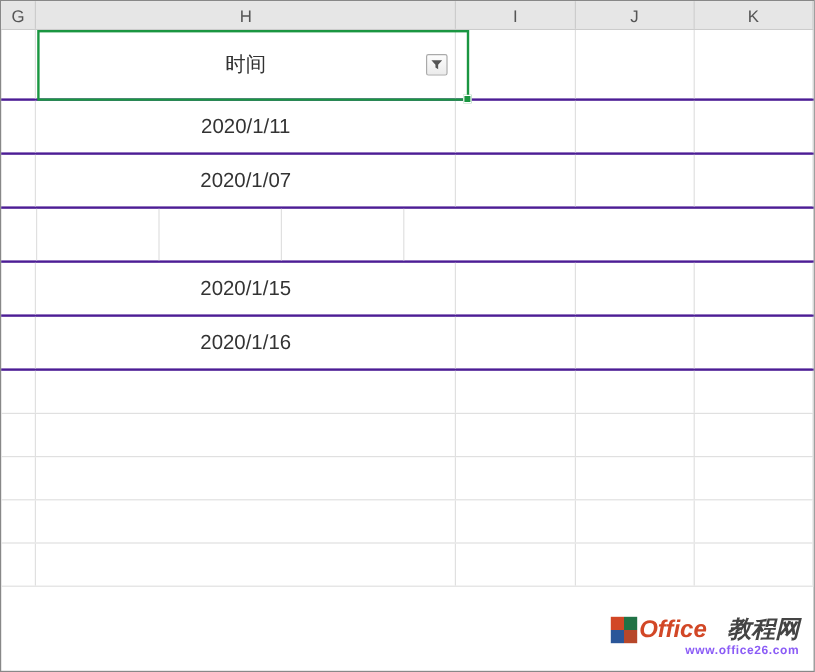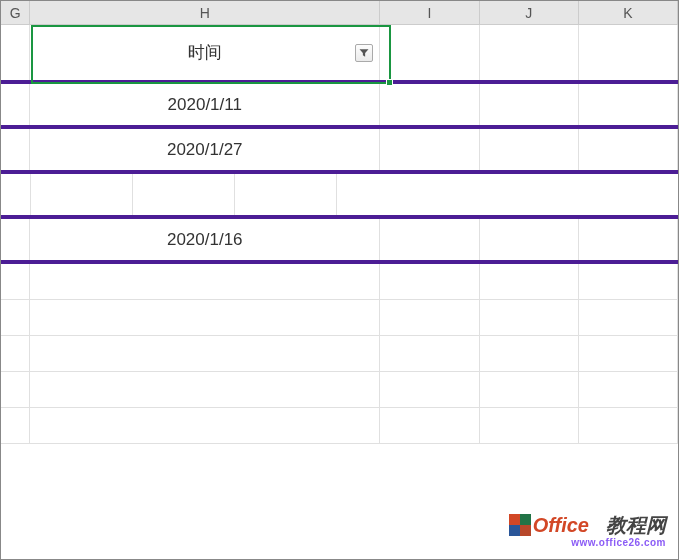--- a/index.html
+++ b/index.html
@@ -33,21 +33,21 @@
       background: #e6e6e6;
     }
     .col-g { width: 30px; }
     .col-h { width: 360px; }
     .col-i { width: 102px; }
     .col-j { width: 102px; }
     .col-k { width: 102px; }
     .row {
       display: flex;
       height: 45px;
-      border-bottom: 4px solid #4c1d95;
+      border-bottom: 2px solid #4c1d95;
     }
     .row-short {
       display: flex;
       height: 36px;
       border-bottom: 1px solid #e0e0e0;
     }
     .cell {
       border-right: 1px solid #e0e0e0;
       display: flex;
       align-items: center;
@@ -164,34 +164,41 @@
   <div class="row">
     <div class="cell col-g"></div>
     <div class="cell col-h">2020/1/11</div>
     <div class="cell col-i"></div>
     <div class="cell col-j"></div>
     <div class="cell col-k"></div>
   </div>
 
   <div class="row">
     <div class="cell col-g"></div>
-    <div class="cell col-h">2020/1/27</div>
-    <div class="cell col-i"></div>
-    <div class="cell col-j"></div>
-    <div class="cell col-k"></div>
-  </div>
-
-
-  <div class="row">
-    <div class="cell col-g"></div>
-    <div class="cell col-i"></div>
-    <div class="cell col-j"></div>
-    <div class="cell col-k"></div>
-  </div>
-
+    <div class="cell col-h">2020/1/07</div>
+    <div class="cell col-i"></div>
+    <div class="cell col-j"></div>
+    <div class="cell col-k"></div>
+  </div>
+
+
+  <div class="row">
+    <div class="cell col-g"></div>
+    <div class="cell col-i"></div>
+    <div class="cell col-j"></div>
+    <div class="cell col-k"></div>
+  </div>
+
+  <div class="row">
+    <div class="cell col-g"></div>
+    <div class="cell col-h">2020/1/15</div>
+    <div class="cell col-i"></div>
+    <div class="cell col-j"></div>
+    <div class="cell col-k"></div>
+  </div>
 
   <div class="row">
     <div class="cell col-g"></div>
     <div class="cell col-h">2020/1/16</div>
     <div class="cell col-i"></div>
     <div class="cell col-j"></div>
     <div class="cell col-k"></div>
   </div>
 
   <div class="row-short">

